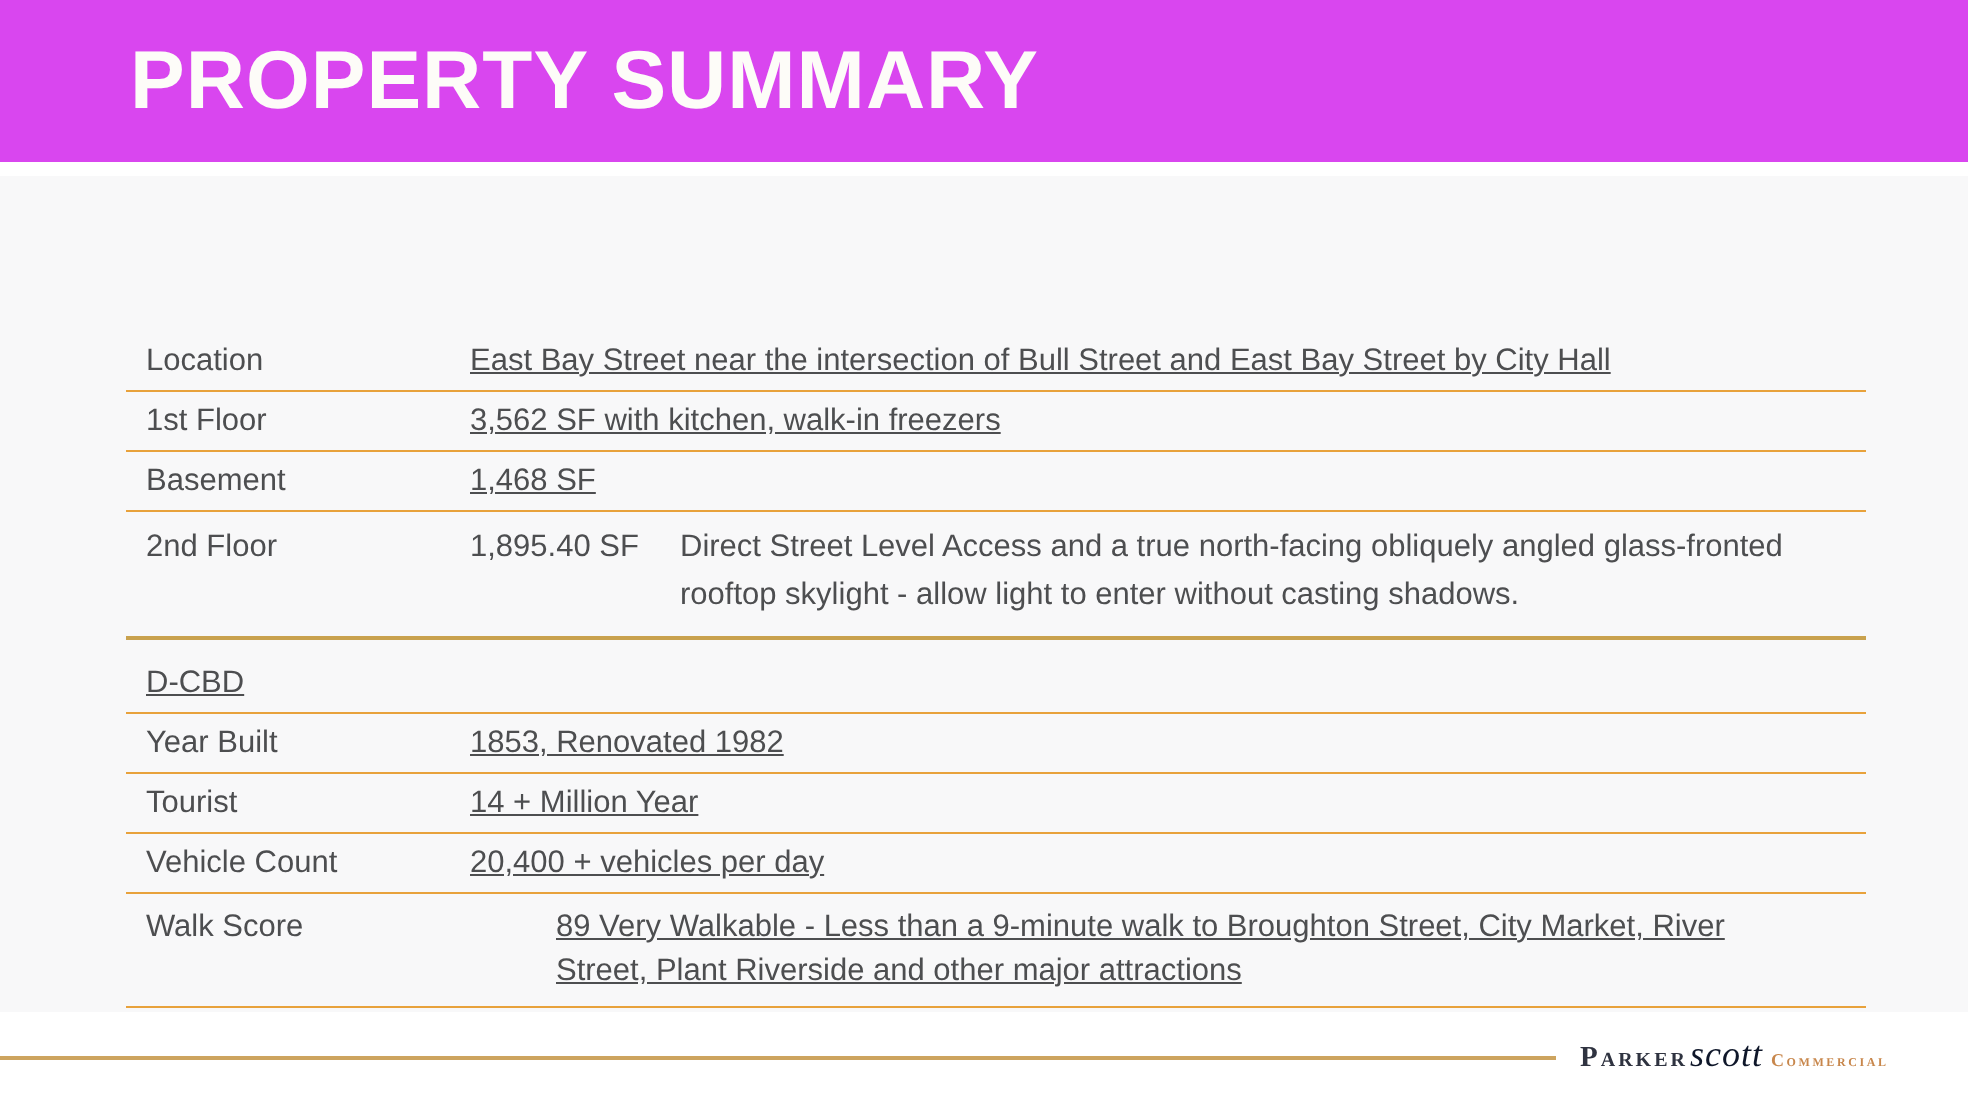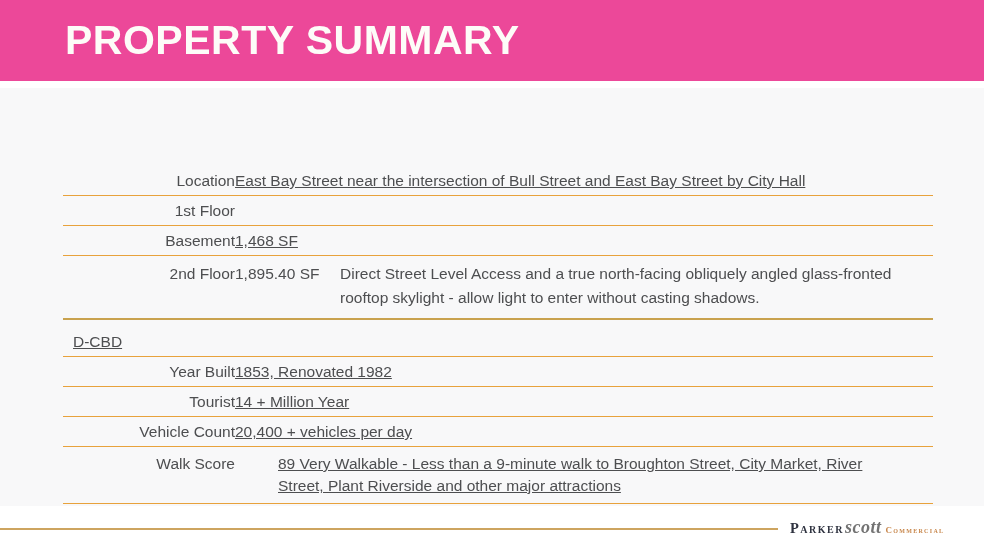--- a/index.html
+++ b/index.html
@@ -3,21 +3,21 @@
 <meta charset="utf-8">
 <style>
   html,body{margin:0;padding:0;}
   body{font-family:"Liberation Sans","DejaVu Sans",sans-serif;background:#e9e9e9;}
   .slide{
     position:relative;width:984px;height:554px;background:#ffffff;overflow:hidden;
   }
   
   .header-band{
     position:absolute;left:0;top:0;width:984px;height:81px;
-    background:#ec4899;display:flex;align-items:center;
+    background:#d946ef;display:flex;align-items:center;
   }
   .header-title{
     margin-left:65px;color:#FDFCF8;font-size:41px;font-weight:bold;
     letter-spacing:0.5px;line-height:1;
   }
   
   .content{
     position:absolute;left:0;top:88px;width:984px;height:418px;background:#F8F8F9;
   }
   .overview-title{
@@ -27,42 +27,42 @@
   
   .prop-table{
     position:absolute;left:63px;top:166px;width:870px;
     font-size:15.5px;color:#4D4E50;
   }
   .row{
     display:flex;align-items:flex-start;
     padding:4px 0 4px 10px;border-bottom:1.5px solid #E8A23C;
     line-height:21px;min-height:21px;
   }
-  .row .cell-label{width:162px;flex:none;text-align:right;}
+  .row .cell-label{width:162px;flex:none;}
   .row .cell-value{flex:1;padding-right:36px;text-decoration:underline;}
   .row-2ndfloor{border-bottom:2px solid #C9A24E;padding-top:6px;padding-bottom:8px;line-height:24px;}
   .row-2ndfloor .cell-sf{width:105px;flex:none;}
   .row-2ndfloor .cell-note{flex:1;padding-right:24px;}
   .row-zoning{padding-top:11px;}
   .row-walkscore{line-height:22px;padding-top:6px;padding-bottom:6px;gap:43px;}
   
   .footer-line{
     position:absolute;left:0;top:528px;width:778px;height:2px;background:#CDA45F;
   }
   .brand{
     position:absolute;left:790px;top:517px;width:170px;
     display:flex;align-items:baseline;white-space:nowrap;
     font-family:"Liberation Serif","DejaVu Serif",serif;
   }
   .brand-primary{
     font-size:14.5px;color:#2F3340;letter-spacing:1.5px;font-variant:small-caps;
     font-weight:600;
   }
   .brand-script{
-    font-size:18px;color:#737373;font-style:italic;font-weight:bold;
+    font-size:18px;color:#0f172a;font-style:italic;font-weight:normal;
     letter-spacing:0.5px;margin-left:1px;
   }
   .brand-suffix{
     font-size:9px;color:#C8874C;letter-spacing:1.3px;margin-left:4px;
     font-variant:small-caps;font-weight:600;text-align:center;
   }
 </style>
 </head>
 <body>
 
@@ -77,20 +77,21 @@
 
   <div class="prop-table">
 
     <div class="row">
       <div class="cell-label">Location</div>
       <div class="cell-value">East Bay Street near the intersection of Bull Street and East Bay Street by City Hall</div>
     </div>
 
     <div class="row">
       <div class="cell-label">1st Floor</div>
+      <div class="cell-value">3,562 SF with kitchen, walk-in freezers</div>
     </div>
 
     <div class="row">
       <div class="cell-label">Basement</div>
       <div class="cell-value">1,468 SF</div>
     </div>
 
     <div class="row row-2ndfloor">
       <div class="cell-label">2nd Floor</div>
       <div class="cell-sf">1,895.40 SF</div>

